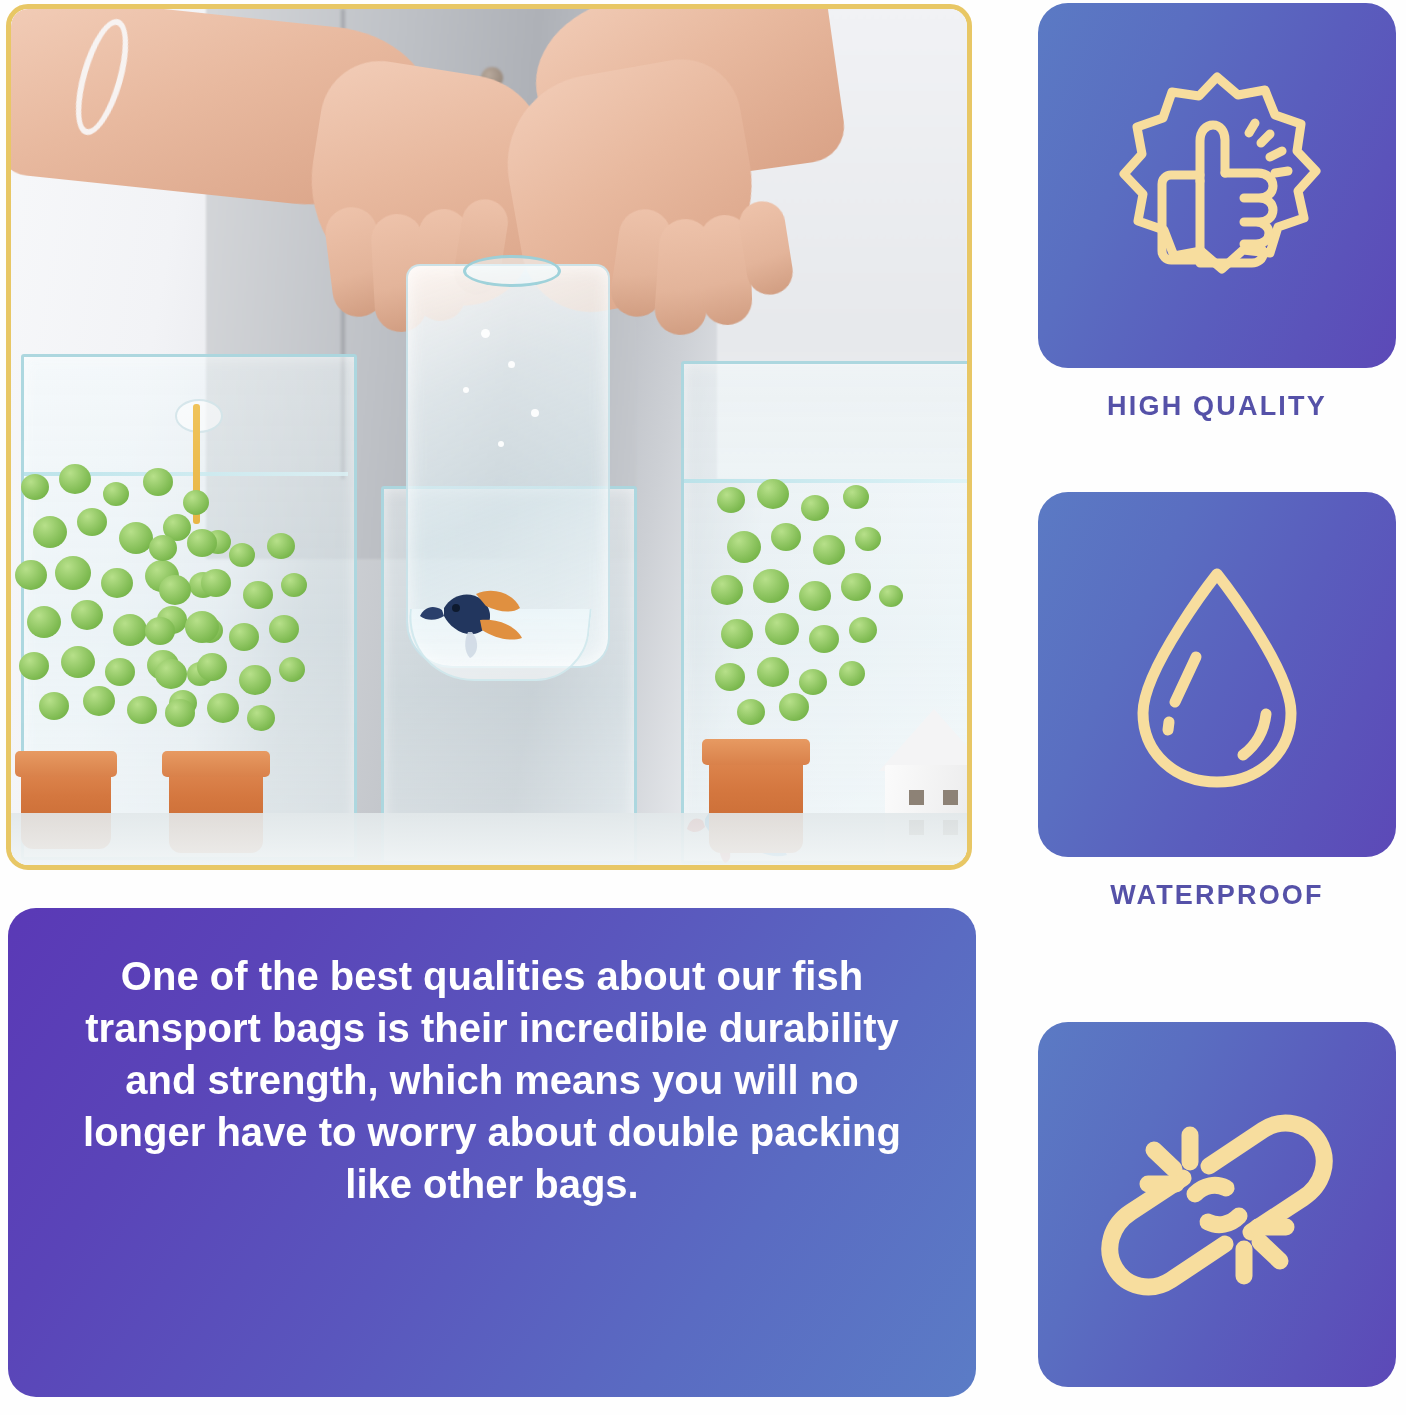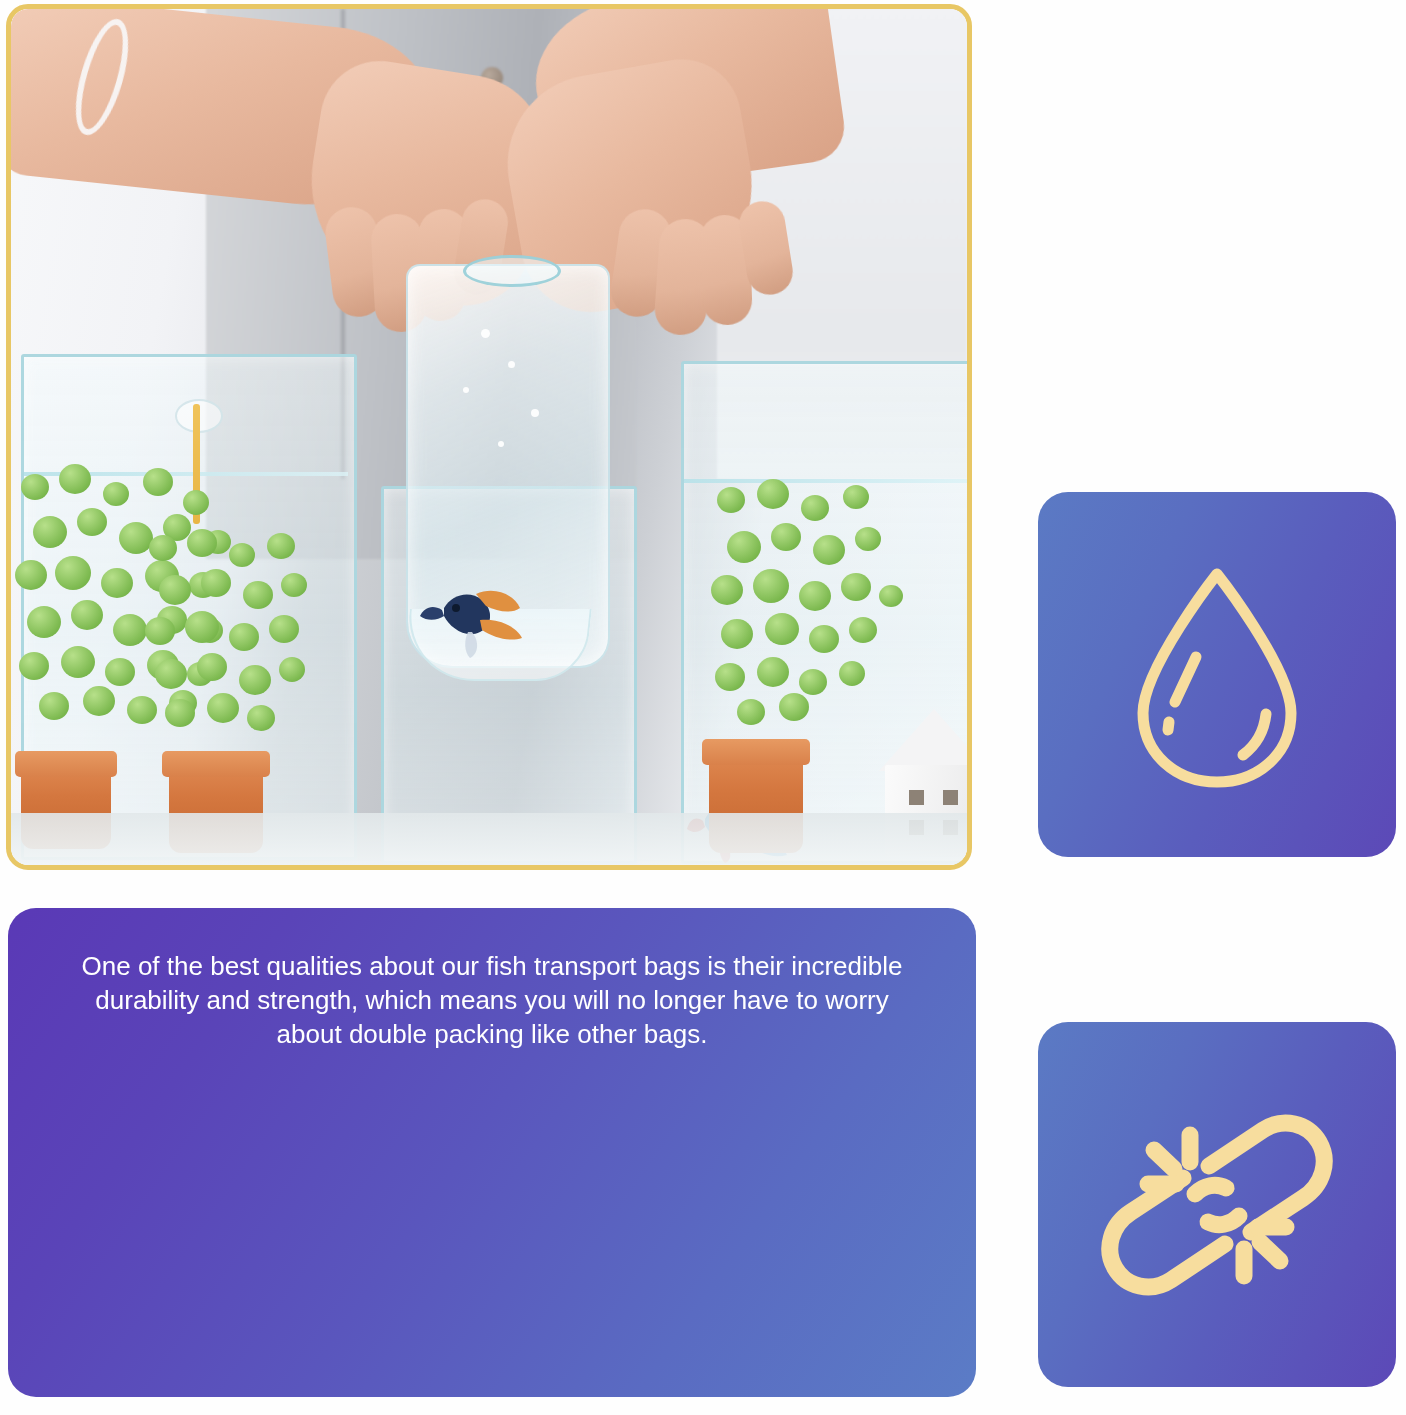--- a/index.html
+++ b/index.html
@@ -294,24 +294,24 @@
   }
   .cost-title {
     font-size: 47px;
     font-weight: bold;
     letter-spacing: 1.5px;
     color: #fbe7b6;
     margin: 8px 0 34px 0;
     line-height: 1.1;
   }
   .cost-body {
-    font-size: 26px;
+    font-size: 40px;
     line-height: 1.30;
     color: #ffffff;
-    font-weight: 400;
+    font-weight: 700;
     padding: 0 16px;
   }
 
   
   .feature {
     position: absolute;
     left: 1038px;
     width: 358px;
     text-align: center;
   }
@@ -509,33 +509,57 @@
       </div>
 
       <div class="table-top"></div>
     </div>
   </div>
 
   <div class="cost-panel">
     <div class="cost-body">One of the best qualities about our fish transport bags is their incredible durability and strength, which means you will no longer have to worry about double packing like other bags.</div>
   </div>
 
+  <div class="feature feature-1">
+    <div class="feature-card">
+      <div class="feature-icon">
+        <svg width="250" height="250" viewBox="0 0 250 250" fill="none" stroke="#f7dd9e" stroke-width="9" stroke-linecap="round" stroke-linejoin="round">
+          <path d="M125 16 L146 34 L173 29 L183 54 L209 63 L205 90 L224 110 L206 130
+                   L212 157 L186 166 L178 192 L151 189 L130 208 L109 190 L82 195
+                   L72 169 L46 160 L51 133 L32 113 L50 93 L45 66 L71 57 L80 31 L107 35 Z"></path>
+          <path d="M108 120 L108 80 C108 70 114 64 121 64 C128 64 133 70 133 79 L133 112"></path>
+          <path d="M133 112 L166 112 C175 112 181 118 181 125 C181 132 175 137 167 137
+                   L152 137 L167 137 C175 137 181 142 181 149 C181 156 175 161 167 161
+                   L152 161 L164 161 C171 161 177 166 177 172 C177 179 171 183 164 183
+                   L152 183 L160 183 C166 183 171 187 171 193"></path>
+          <path d="M171 193 C171 198 166 202 160 202 L108 202 L108 120"></path>
+          <path d="M108 114 L79 114 C74 114 70 118 70 123 L70 190 C70 195 74 199 79 199 L108 199"></path>
+          <path d="M157 72 L163 62"></path>
+          <path d="M169 82 L178 73"></path>
+          <path d="M178 96 L190 90"></path>
+          <path d="M183 112 L196 110"></path>
+        </svg>
+      </div>
+    </div>
+    <div class="feature-label">HIGH QUALITY</div>
+  </div>
 
   <div class="feature feature-2">
     <div class="feature-card">
       <div class="feature-icon">
         <svg width="250" height="250" viewBox="0 0 250 250" fill="none" stroke="#f7dd9e" stroke-width="11" stroke-linecap="round" stroke-linejoin="round">
           <path d="M125 24 C125 24 199 118 199 163 C199 204 166 232 125 232
                    C84 232 51 204 51 163 C51 118 125 24 125 24 Z"></path>
           <path d="M104 107 L83 152"></path>
           <path d="M77 172 L76 180"></path>
           <path d="M174 164 C172 182 163 196 151 205"></path>
         </svg>
       </div>
     </div>
+    <div class="feature-label">WATERPROOF</div>
   </div>
 
   <div class="feature feature-3">
     <div class="feature-card">
       <div class="feature-icon">
         <svg width="250" height="250" viewBox="0 0 250 250" fill="none" stroke="#f7dd9e" stroke-width="17" stroke-linecap="round" stroke-linejoin="round">
           <path d="M117 86 L171 50 C191 37 216 43 227 62 C238 81 231 105 211 118
                    L159 152"></path>
           <path d="M133 164 L79 200 C59 213 34 207 23 188 C12 169 19 145 39 132
                    L91 98"></path>

